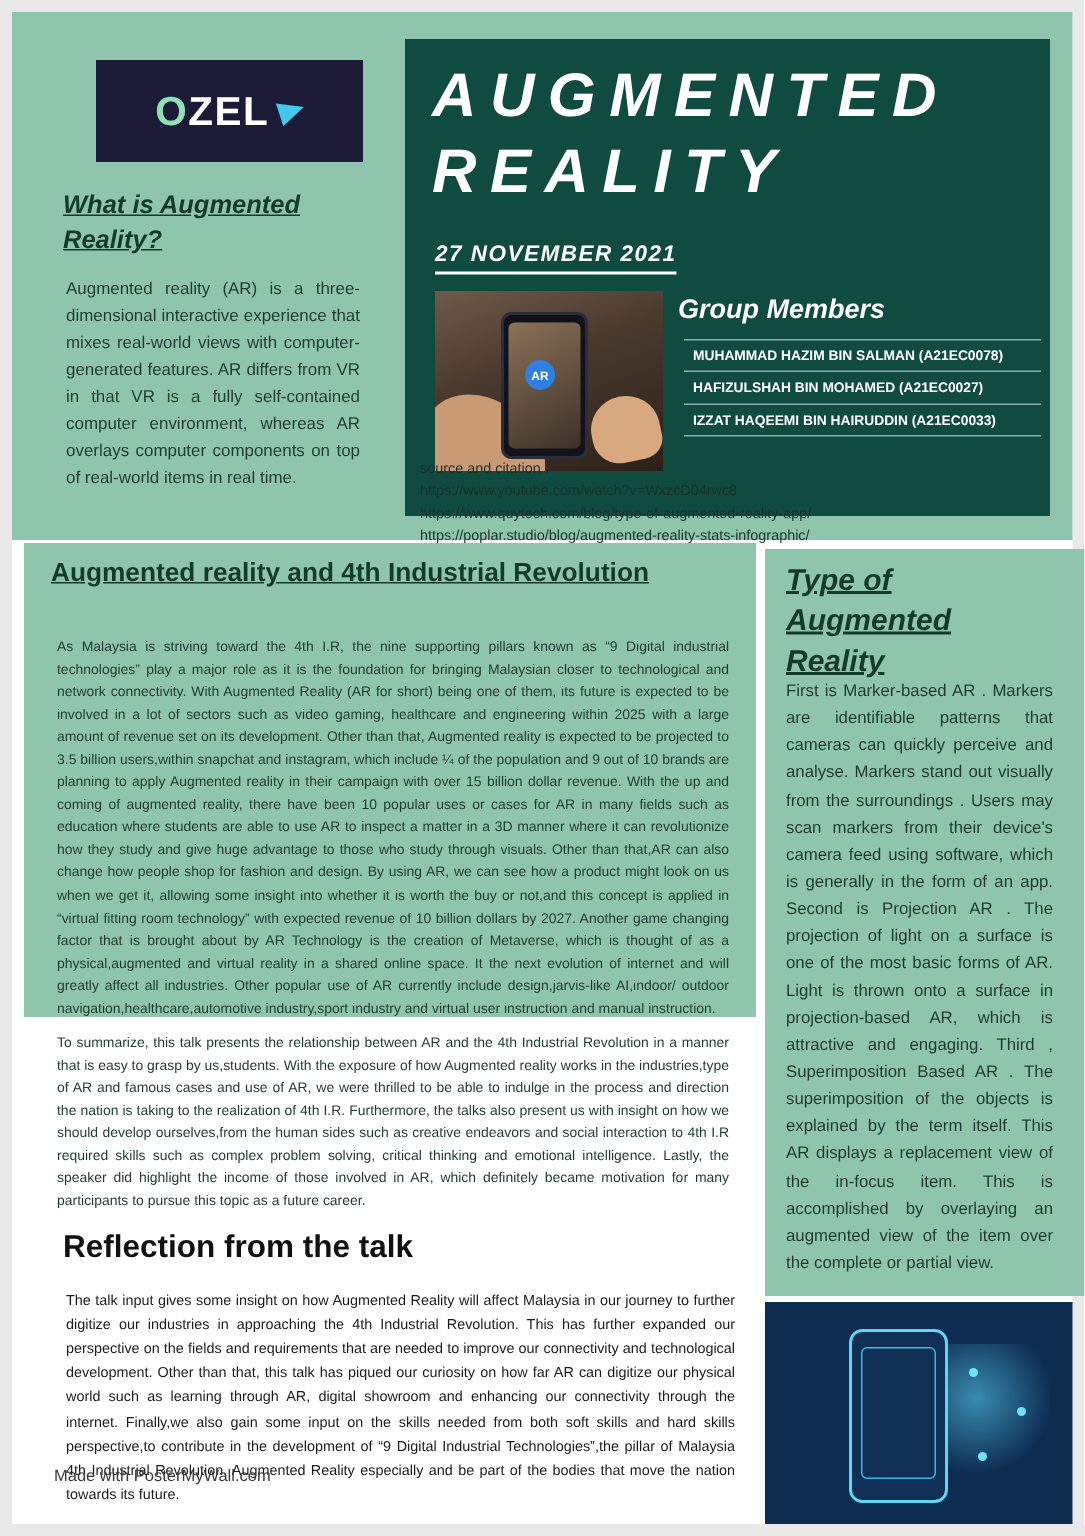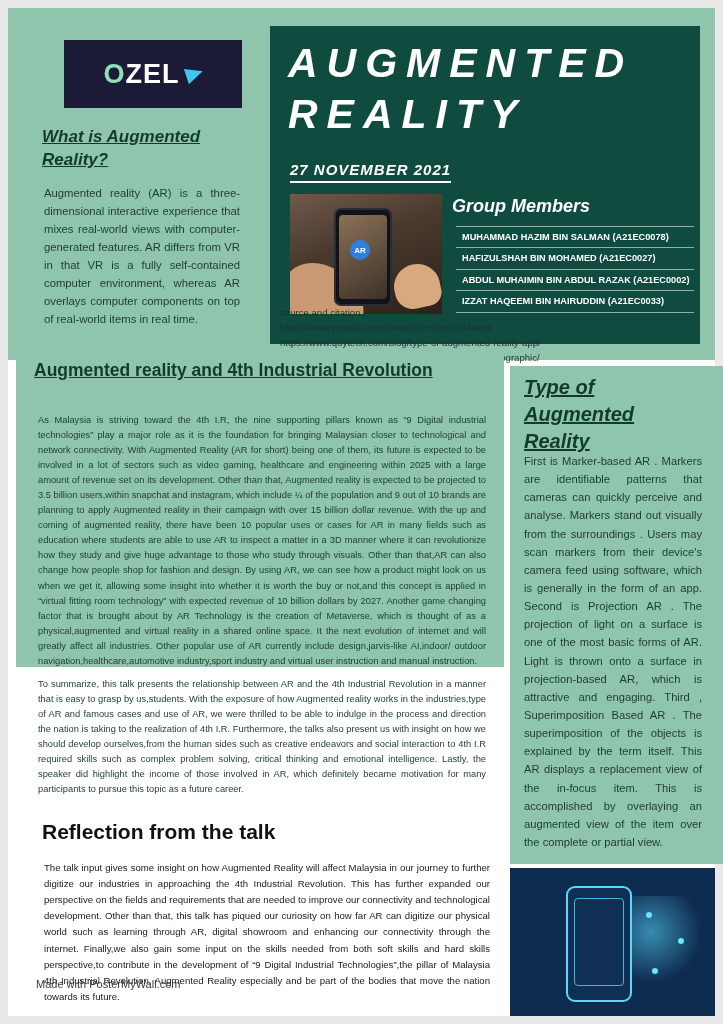--- a/index.html
+++ b/index.html
@@ -215,21 +215,21 @@
     width: 400px;
     color: #18332b;
     font-size: 9.6px;
     line-height: 1.55;
   }
 
   
   .mid-left {
     position: absolute;
     left: 8px;
-    top: 343px;
+    top: 354px;
     width: 488px;
     height: 316px;
     background: #8fc5ad;
   }
   .mid-left-title {
     position: absolute;
     left: 18px;
     top: 8px;
     width: 448px;
     font-size: 17.5px;
@@ -382,21 +382,20 @@
           <div class="photo-screen"></div>
           <div class="photo-ar">AR</div>
         </div>
         <div class="photo-finger"></div>
       </div>
 
       <div class="group-title">Group Members</div>
       <div class="group-list">
         <div class="gm">MUHAMMAD HAZIM BIN SALMAN (A21EC0078)</div>
         <div class="gm">HAFIZULSHAH BIN MOHAMED (A21EC0027)</div>
-        <div class="gm">ABDUL MUHAIMIN BIN ABDUL RAZAK (A21EC0002)</div>
         <div class="gm">IZZAT HAQEEMI BIN HAIRUDDIN (A21EC0033)</div>
       </div>
     </div>
 
     <div class="source">
       <div>source and citation :</div>
       <div>https://www.youtube.com/watch?v=WxzcD04rwc8</div>
       <div>https://www.quytech.com/blog/type-of-augmented-reality-app/</div>
       <div>https://poplar.studio/blog/augmented-reality-stats-infographic/</div>
     </div>

